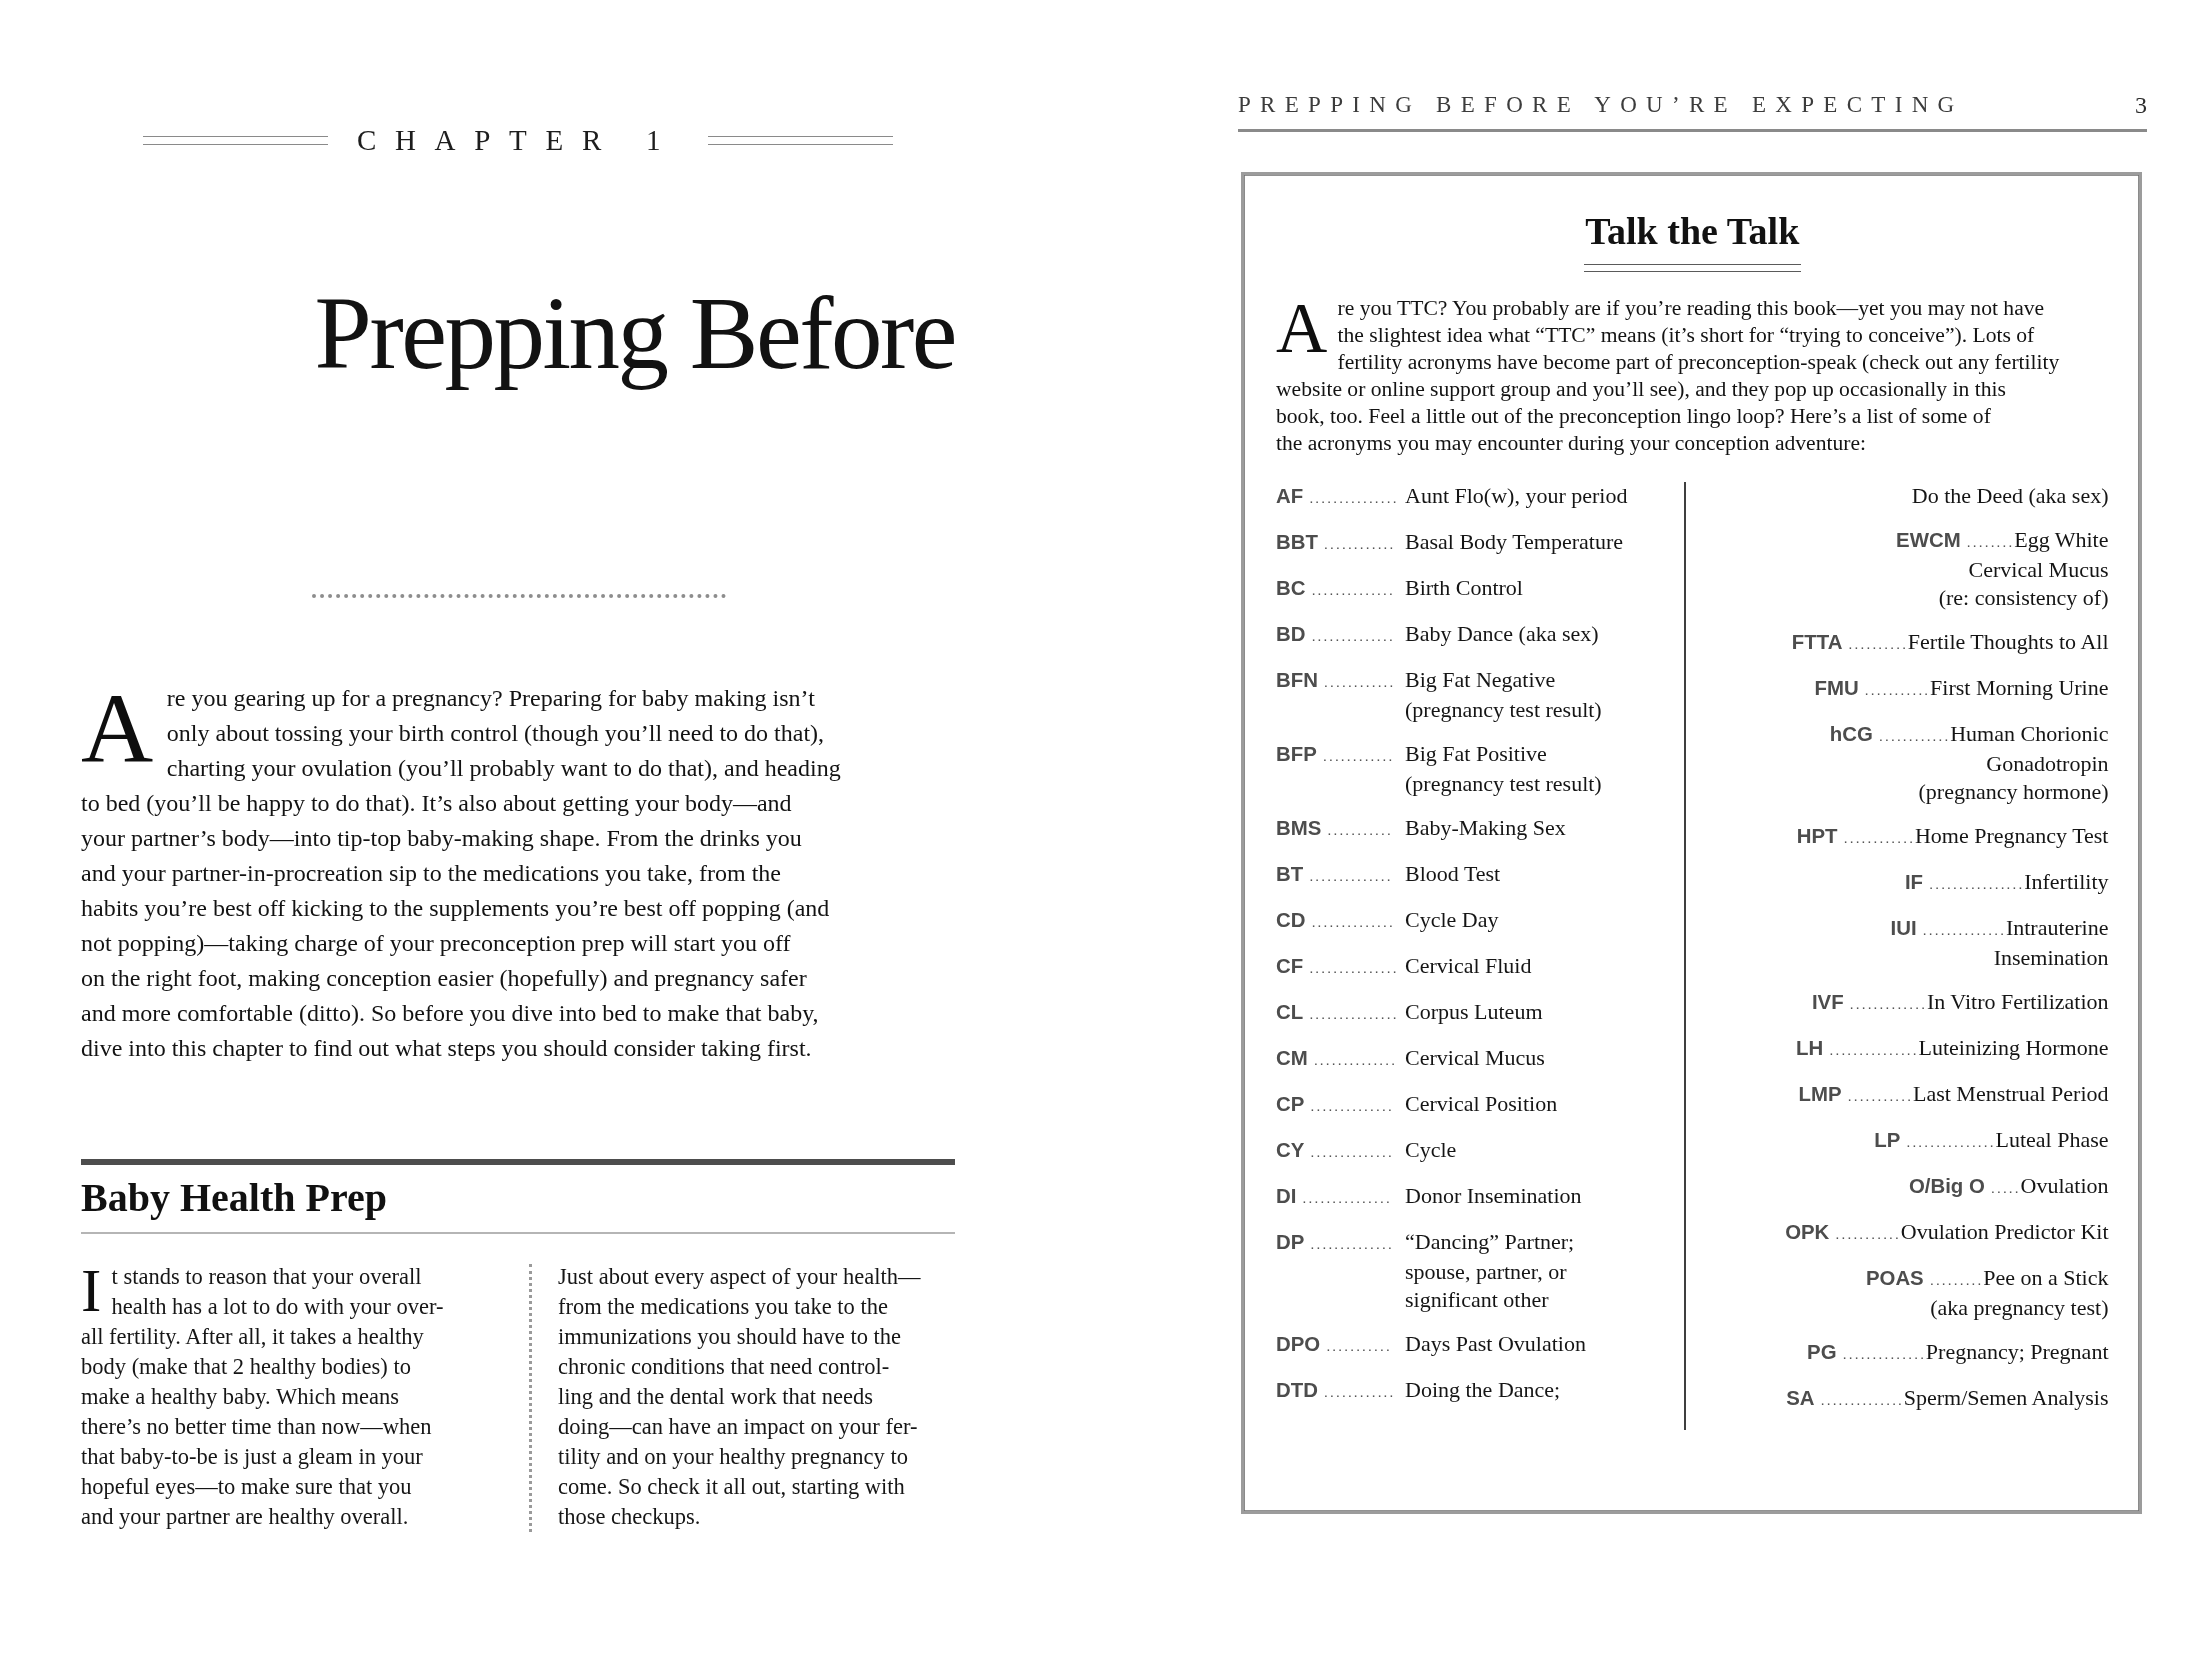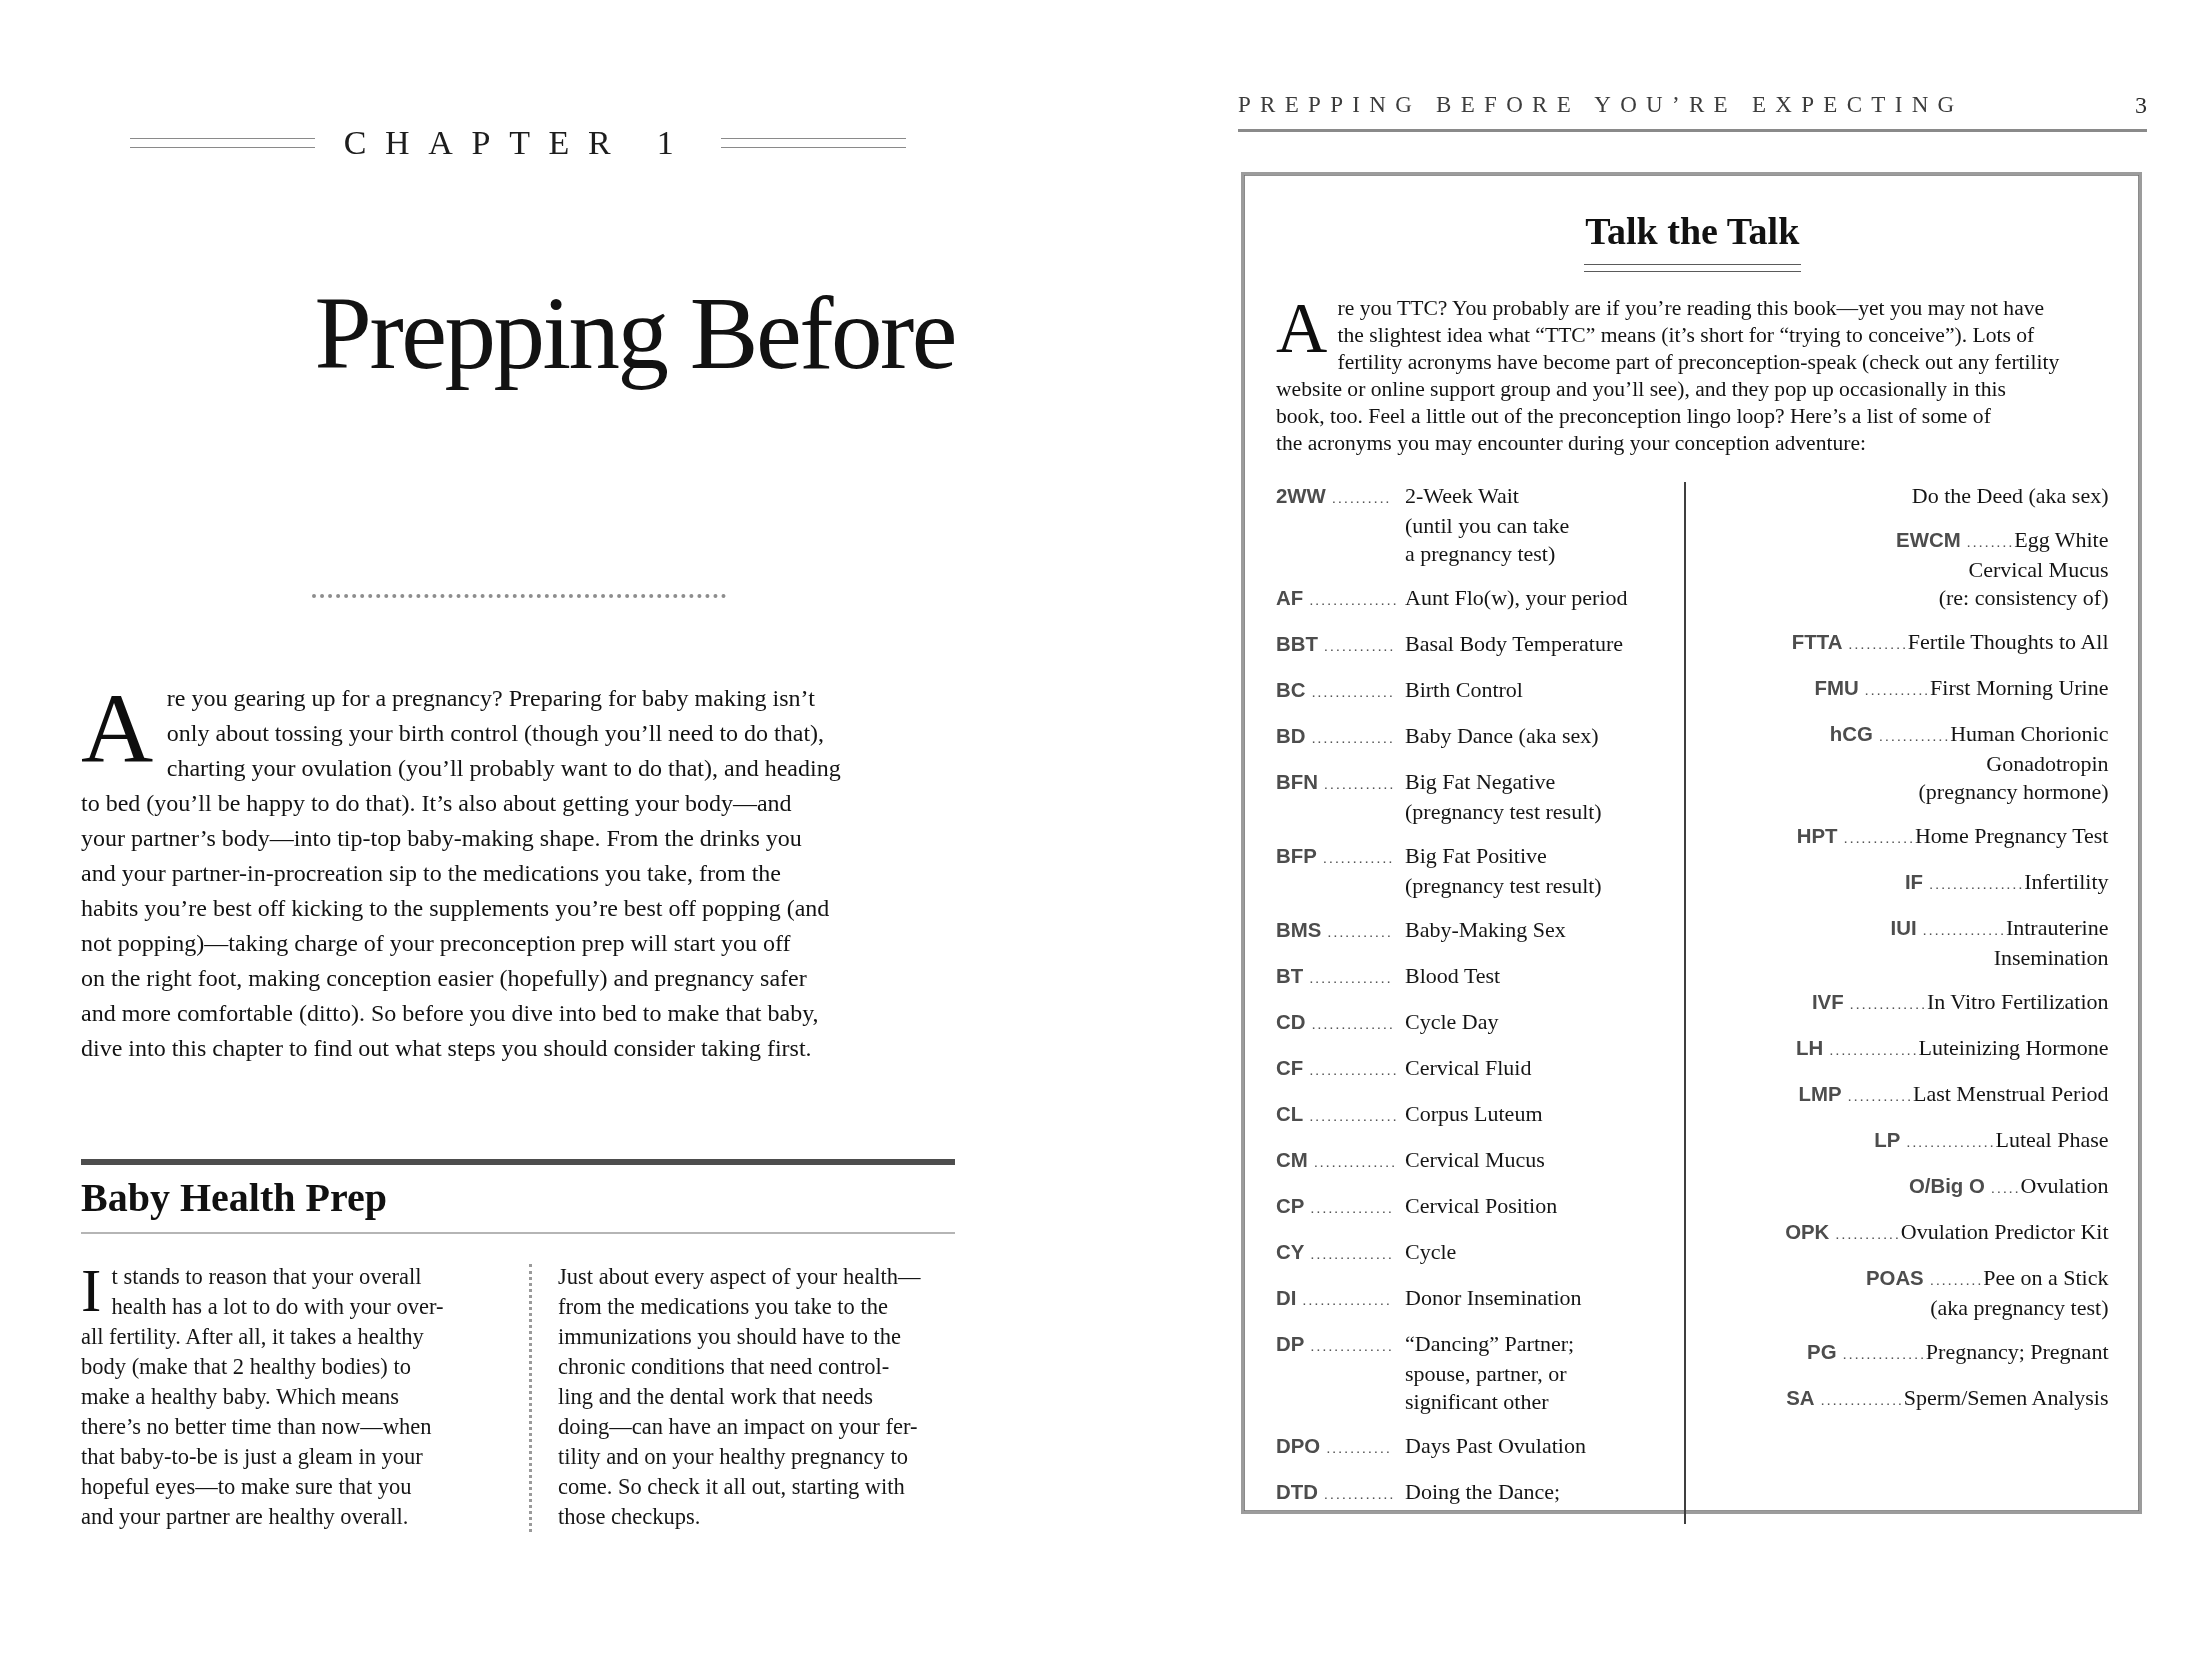--- a/index.html
+++ b/index.html
@@ -3,21 +3,21 @@
 <meta charset="utf-8">
 <style>
   html,body{margin:0;padding:0;}
   body{width:2205px;height:1654px;position:relative;background:#ffffff;overflow:hidden;
        font-family:"Liberation Serif",serif;color:#161616;}
   .prewrap{white-space:pre-line;}
 
   
   .chapter-row{position:absolute;left:81px;top:124px;width:874px;display:flex;align-items:center;justify-content:center;gap:29px;}
   .dbl-rule{height:7.6px;border-top:1.7px solid var(--rule-gray);border-bottom:1.7px solid var(--rule-gray);flex:0 0 185px;}
-  .chapter-label{font-size:34px;letter-spacing:18.7px;color:#1d1d1d;white-space:nowrap;}
+  .chapter-label{font-size:29px;letter-spacing:18.7px;color:#1d1d1d;white-space:nowrap;}
 
   .book-title{position:absolute;left:81px;top:270px;width:874px;text-align:right;
               font-weight:400;font-size:103px;line-height:127px;letter-spacing:-2.5px;color:#121212;}
 
   .title-dotted{position:absolute;left:312px;top:594px;width:414px;border-bottom:4.2px dotted #8d8d8d;}
 
   .intro-para{position:absolute;left:81px;top:681px;width:874px;font-size:24px;line-height:35px;color:#131313;}
   .dropcap-big{float:left;font-size:100px;line-height:0.82;height:88px;margin:6.8px 13.6px 0 0;color:#0e0e0e;}
 
   .section-bar{position:absolute;left:81px;top:1159px;width:874px;height:6px;background:var(--bar-dark);}
@@ -124,23 +124,20 @@
     <div class="box-intro">
       <span class="dropcap-box">A</span><span class="prewrap">re you TTC? You probably are if you’re reading this book—yet you may not have
 the slightest idea what “TTC” means (it’s short for “trying to conceive”). Lots of
 fertility acronyms have become part of preconception-speak (check out any fertility
 website or online support group and you’ll see), and they pop up occasionally in this
 book, too. Feel a little out of the preconception lingo loop? Here’s a list of some of
 the acronyms you may encounter during your conception adventure:</span>
     </div>
     <div class="acro-columns">
       <div class="acro-col-left" id="acro-left">
-          <div class="acro-entry"><span class="acro-cell"><span class="acro-term">2WW</span><span class="acro-dots"> ..........</span></span><span class="acro-def">2-Week Wait
-(until you can take
-a pregnancy test)</span></div>
           <div class="acro-entry"><span class="acro-cell"><span class="acro-term">AF</span><span class="acro-dots"> ...............</span></span><span class="acro-def">Aunt Flo(w), your period</span></div>
           <div class="acro-entry"><span class="acro-cell"><span class="acro-term">BBT</span><span class="acro-dots"> ............</span></span><span class="acro-def">Basal Body Temperature</span></div>
           <div class="acro-entry"><span class="acro-cell"><span class="acro-term">BC</span><span class="acro-dots"> ..............</span></span><span class="acro-def">Birth Control</span></div>
           <div class="acro-entry"><span class="acro-cell"><span class="acro-term">BD</span><span class="acro-dots"> ..............</span></span><span class="acro-def">Baby Dance (aka sex)</span></div>
           <div class="acro-entry"><span class="acro-cell"><span class="acro-term">BFN</span><span class="acro-dots"> ............</span></span><span class="acro-def">Big Fat Negative
 (pregnancy test result)</span></div>
           <div class="acro-entry"><span class="acro-cell"><span class="acro-term">BFP</span><span class="acro-dots"> ............</span></span><span class="acro-def">Big Fat Positive
 (pregnancy test result)</span></div>
           <div class="acro-entry"><span class="acro-cell"><span class="acro-term">BMS</span><span class="acro-dots"> ...........</span></span><span class="acro-def">Baby-Making Sex</span></div>
           <div class="acro-entry"><span class="acro-cell"><span class="acro-term">BT</span><span class="acro-dots"> ..............</span></span><span class="acro-def">Blood Test</span></div>

